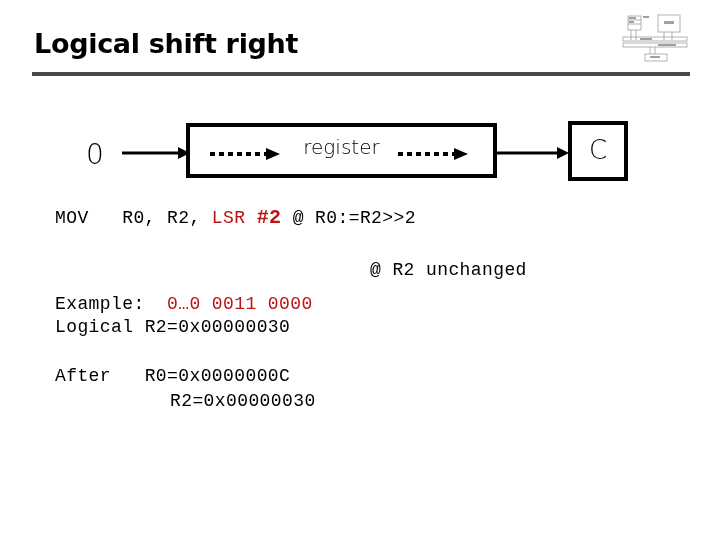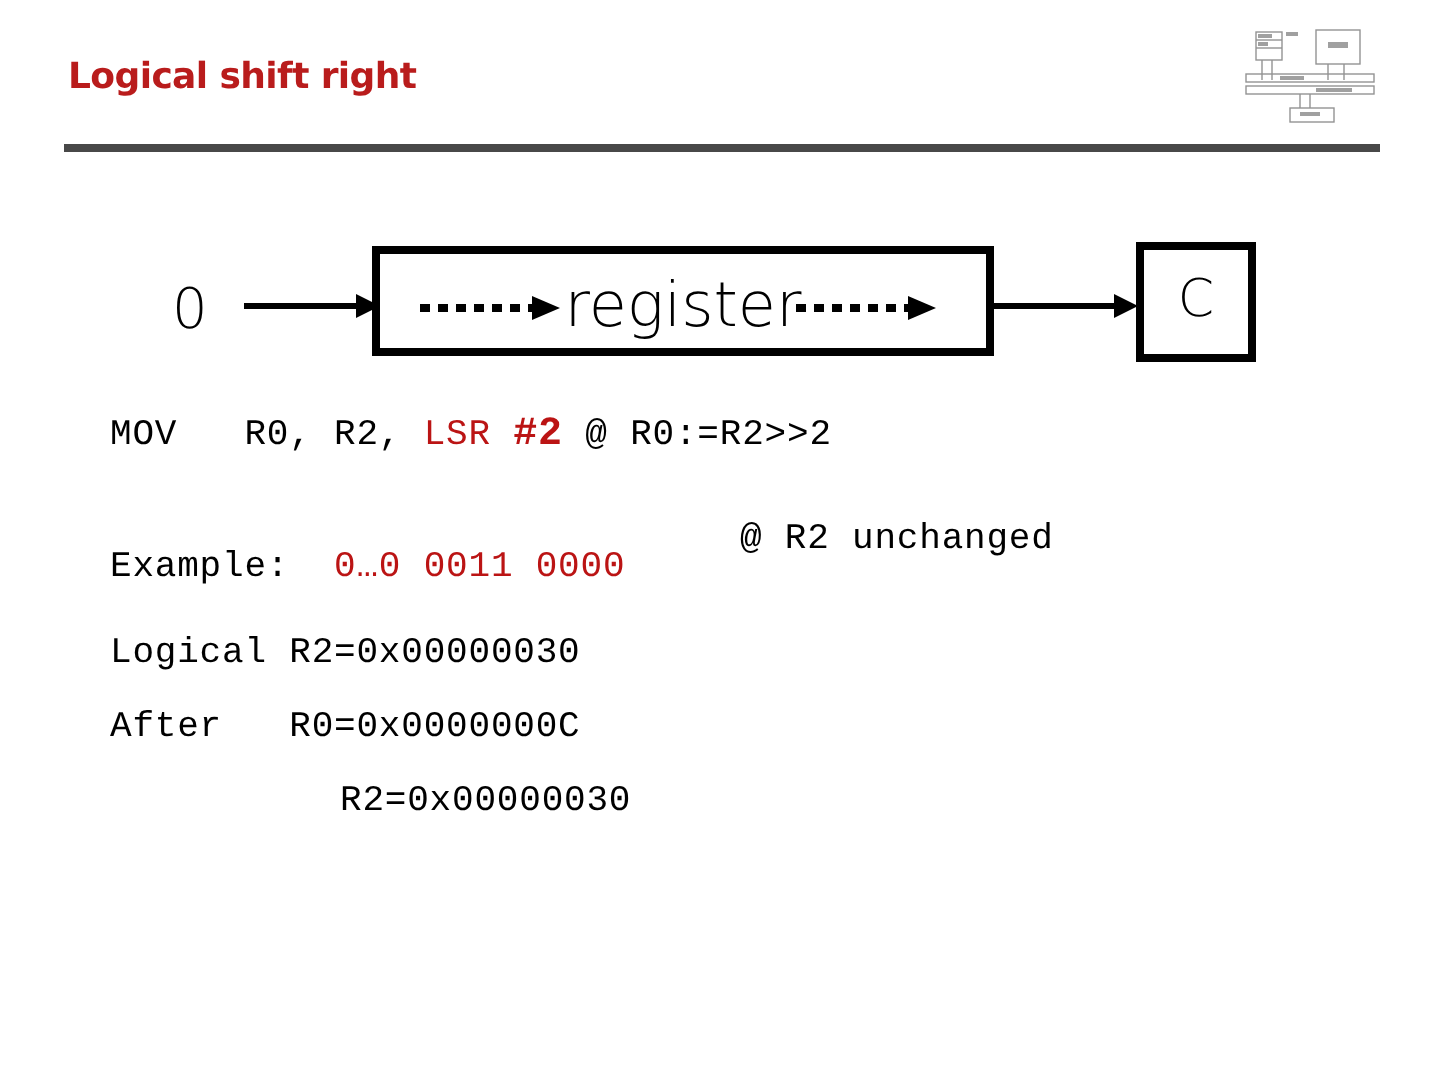--- a/index.html
+++ b/index.html
@@ -15,23 +15,23 @@
     position: relative;
   }
 
   
   #slide-title {
     position: absolute;
     left: 34px;
     top: 28px;
     font-family: "DejaVu Sans", sans-serif;
     font-weight: bold;
-    font-size: 18px;
+    font-size: 27px;
     letter-spacing: -0.3px;
-    color: #b91c1c;
+    color: #000000;
     white-space: nowrap;
   }
   #title-rule {
     position: absolute;
     left: 32px;
     top: 72px;
     width: 658px;
     height: 4px;
     background: #484848;
   }
@@ -73,21 +73,21 @@
     box-sizing: border-box;
     background: #ffffff;
   }
   .register-label {
     position: absolute;
     left: 0;
     right: 0;
     top: 8px;
     text-align: center;
     font-family: "DejaVu Sans", sans-serif;
-    font-size: 31px;
+    font-size: 20px;
     font-weight: 300;
     color: #000000;
   }
   .c-box {
     position: absolute;
     left: 568px;
     top: 11px;
     width: 60px;
     height: 60px;
     border: 4px solid #000000;
@@ -116,23 +116,23 @@
     white-space: pre;
   }
   .code-line {
     position: absolute;
     left: 55px;
     white-space: pre;
     letter-spacing: 0.4px;
   }
   .l1 { top: 8px; }
   .l2 { top: 62px; left: 370px; }
-  .l3 { top: 76px; }
+  .l3 { top: 96px; }
   .l4 { top: 119px; }
-  .l5 { top: 156px; }
+  .l5 { top: 168px; }
   .l6 { top: 193px; left: 170px; }
 
   .red    { color: #bb1414; text-align: center; }
   .red-bold { color: #bb1414; font-weight: bold; font-size: 20px; }
 </style>
 </head>
 <body>
 
 <div id="slide-title">Logical shift right</div>
 

